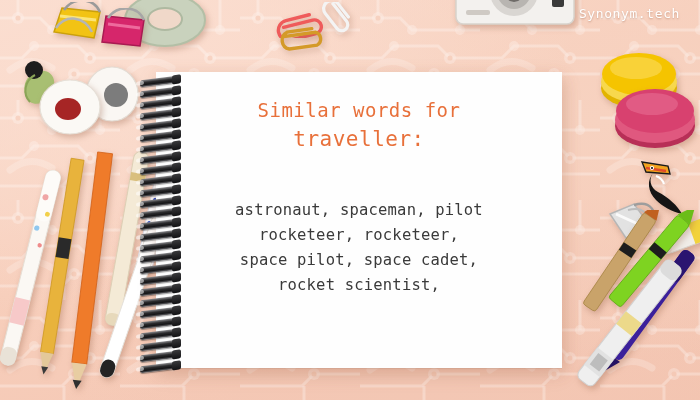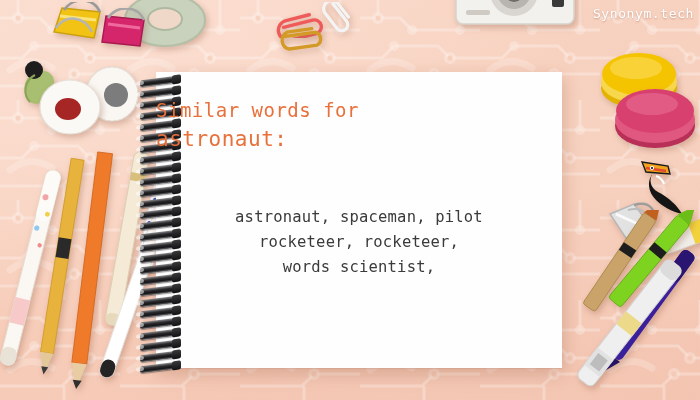--- a/index.html
+++ b/index.html
@@ -43,35 +43,35 @@
   .ring::after{
     content:"";position:absolute;right:-3px;top:-1px;width:9px;height:9px;
     background:linear-gradient(180deg,#3a3a3c,#121214);border-radius:2px;
   }
   .ring::before{
     content:"";position:absolute;left:-4px;top:1px;width:8px;height:4px;
     background:rgba(255,255,255,.55);border-radius:2px;
   }
 
   
-  .title-wrap{position:absolute;left:156px;top:96px;width:406px;}
+  .title-wrap{position:absolute;left:156px;top:96px;width:406px;text-align:center;}
   .title-line{
     font-family:"DejaVu Sans Mono",monospace;
     color:#e8703a;font-size:19px;line-height:29px;letter-spacing:.5px;
   }
   .title-line.term{font-size:21px;}
   .words{
-    position:absolute;left:156px;top:205px;width:406px;text-align:center;
+    position:absolute;left:156px;top:198px;width:406px;text-align:center;
     font-family:"DejaVu Sans Mono",monospace;
     color:#3a3a3a;font-size:15.5px;line-height:25px;letter-spacing:.2px;
   }
   .words div{white-space:pre;}
 
   .brand{
-    position:absolute;right:6px;top:6px;
+    position:absolute;right:20px;top:6px;
     font-family:"DejaVu Sans Mono",monospace;
     color:#ffffff;font-size:13px;letter-spacing:.6px;
     text-shadow:0 1px 2px rgba(160,110,85,.55);
   }
 
   
   .obj{position:absolute;}
   .sh{filter:drop-shadow(2px 3px 3px rgba(150,95,70,.35));}
 </style>
 </head>
@@ -329,24 +329,25 @@
       <div class="ring" style="top:239px"></div>
     <div class="ring" style="top:250px"></div> 
       <div class="ring" style="top:261px"></div>
     <div class="ring" style="top:272px"></div> 
       <div class="ring" style="top:283px"></div>
     <div class="ring" style="top:294px"></div>
   </div>
 
   <div class="title-wrap">
     <div class="title-line">Similar words for</div>
-    <div class="title-line term">astronaut:</div>
+    <div class="title-line term">traveller:</div>
   </div>
 
   <div class="words">
     <div>astronaut, spaceman, pilot</div>
     <div>rocketeer, rocketeer,</div>
-    <div>words scientist,</div>
+    <div>space pilot, space cadet,</div>
+    <div>rocket scientist,</div>
   </div>
 
   <div class="brand">Synonym.tech</div>
 
 </div>
 
 </body></html>

